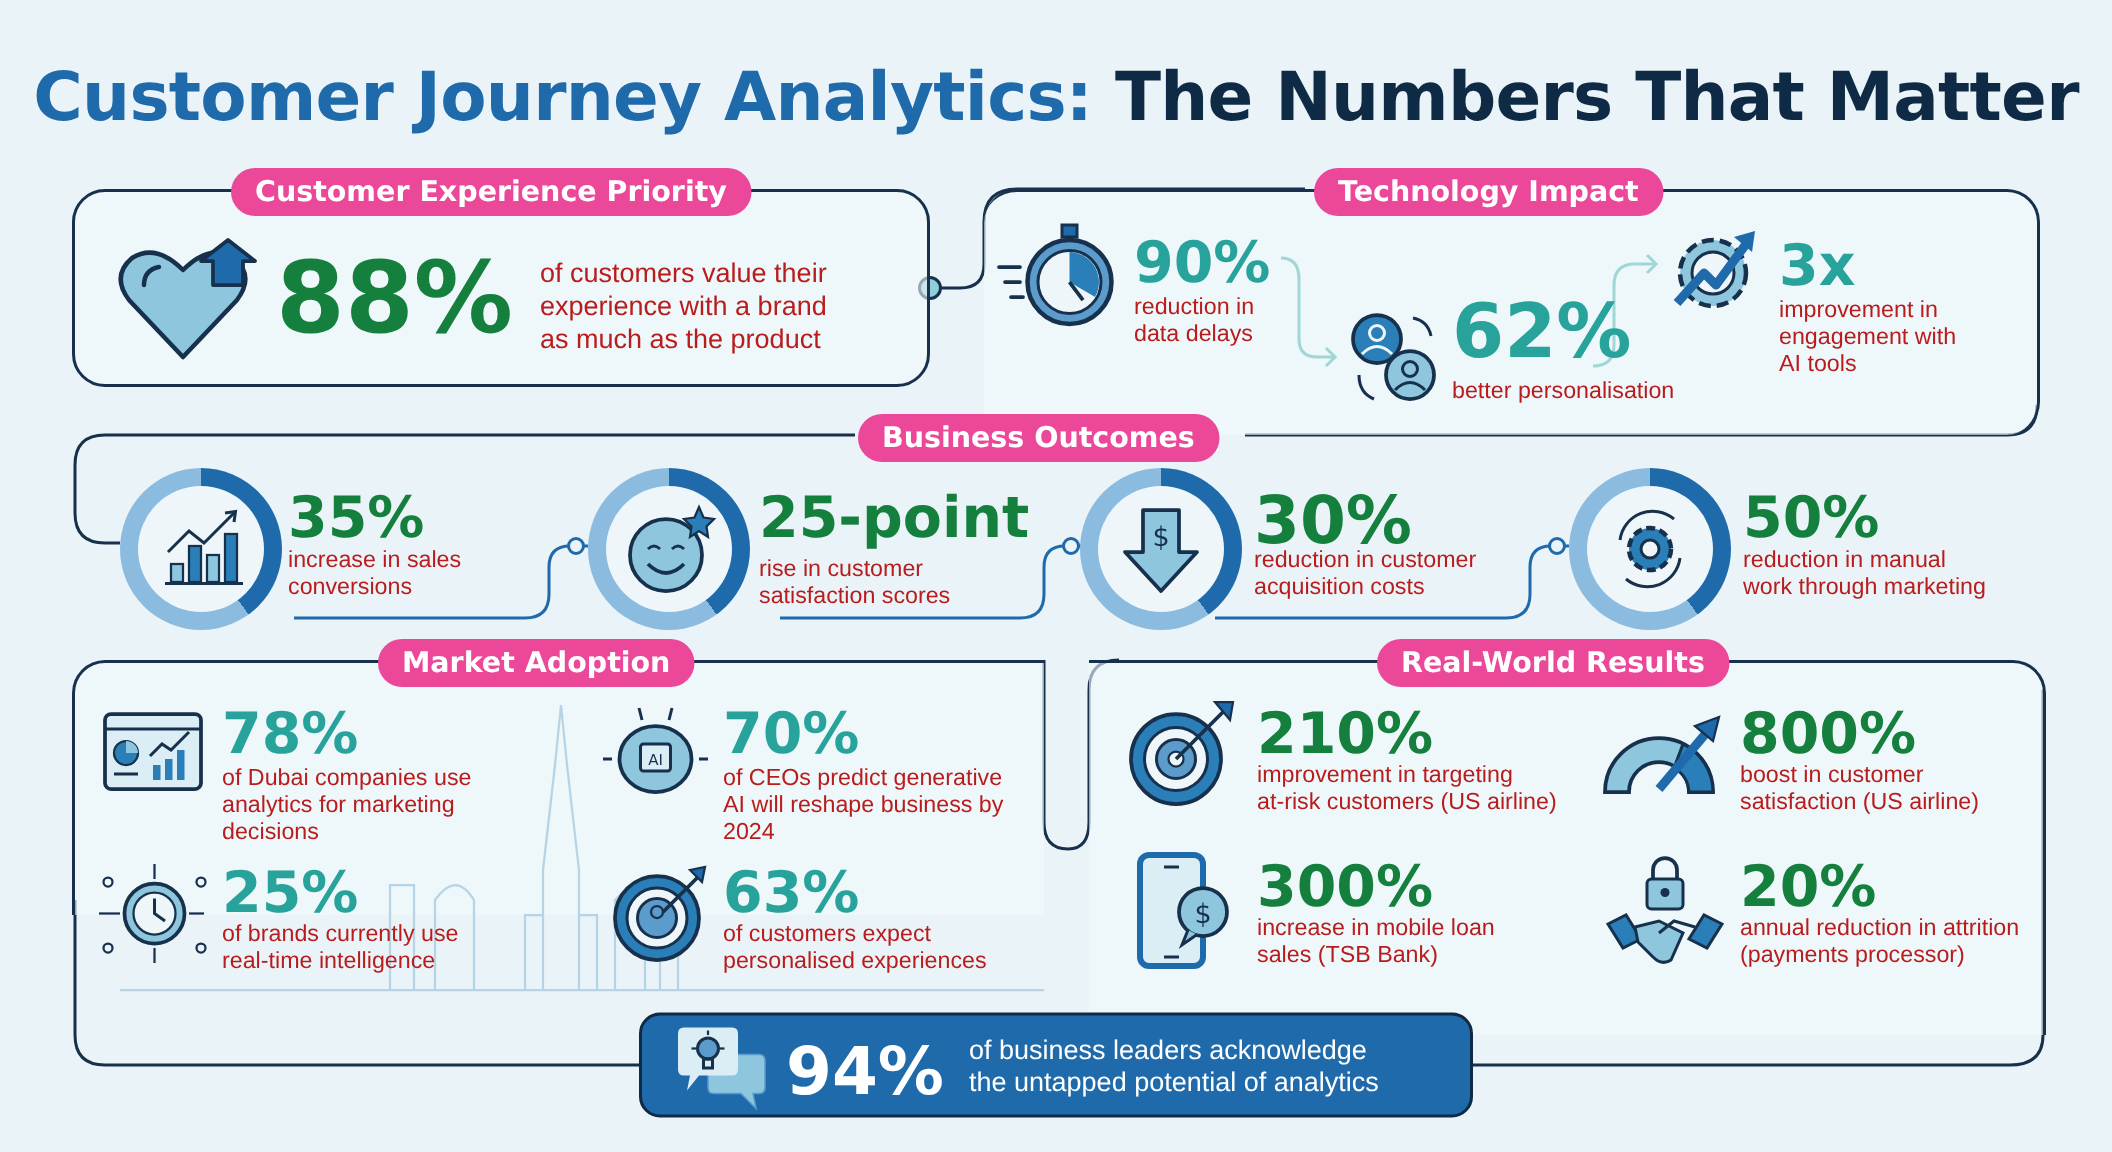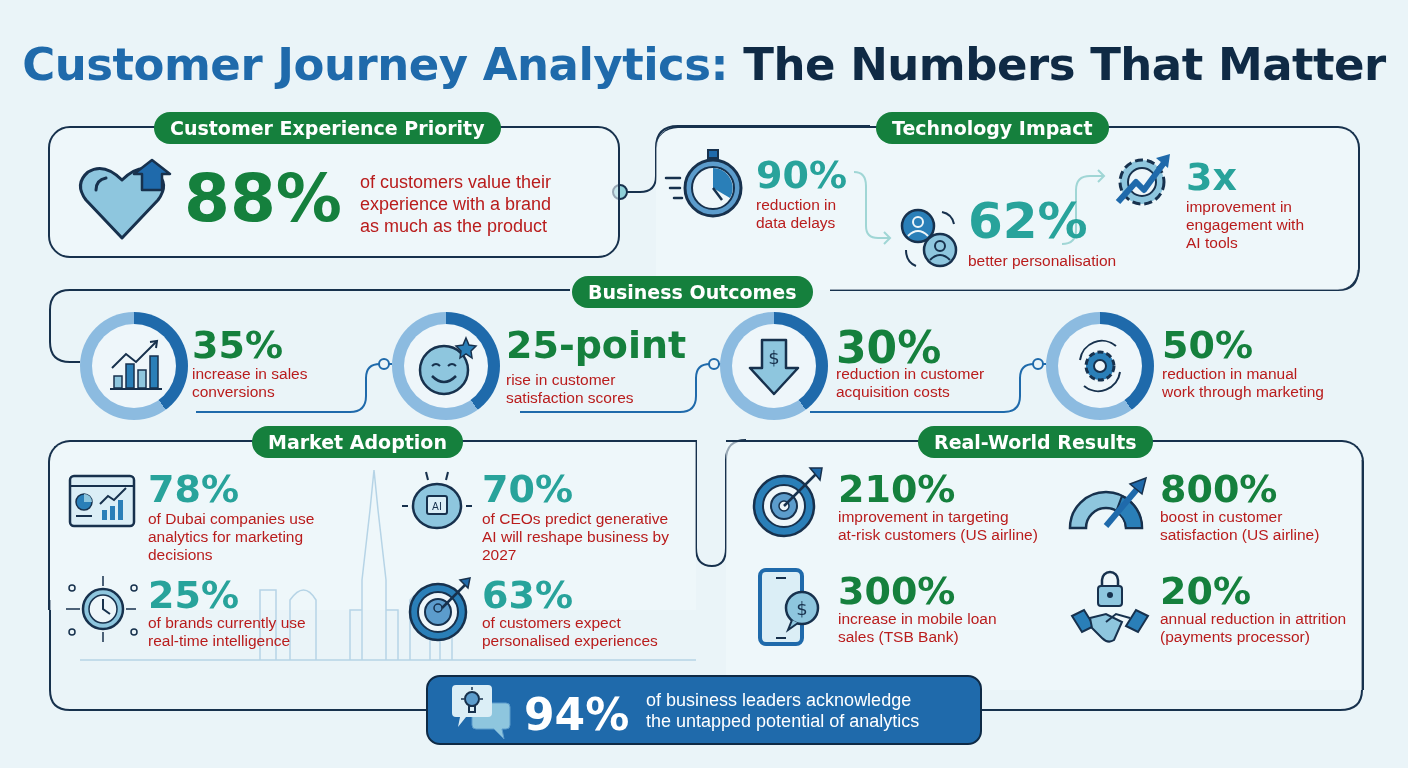--- a/index.html
+++ b/index.html
@@ -17,21 +17,21 @@
     font-weight: bold; font-size: 45px; letter-spacing: -0.5px;
   }
   .title .t1 { color: #1f6aab; }
   .title .t2 { color: #0f2a45; }
 
   .panel {
     position: absolute; border: 2px solid #17314d; border-radius: 22px;
     background: rgba(240,248,251,0.6);
   }
   .pill {
-    position: absolute; background: #15803d; color: #fff;
+    position: absolute; background: #ec4899; color: #fff;
     font-family: "DejaVu Sans", sans-serif; font-weight: bold;
     font-size: 19px; border-radius: 16px; padding: 4px 16px;
     white-space: nowrap; line-height: 24px;
   }
   .big {
     position: absolute; font-family: "DejaVu Sans", sans-serif;
     font-weight: bold; line-height: 1;
   }
   .desc {
     position: absolute; font-size: 15.5px; line-height: 18px; color: #b91c1c;
@@ -253,21 +253,21 @@
       <line x1="2" y1="36" x2="8" y2="36"></line>
       <line x1="66" y1="36" x2="72" y2="36"></line>
       <line x1="26" y1="2" x2="28" y2="10"></line>
       <line x1="48" y1="2" x2="46" y2="10"></line>
     </g>
 </svg>
 <div class="big teal" style="left:482px;top:470px;font-size:38px;">70%</div>
 <div class="desc" style="left:482px;top:510px;">
   <div>of CEOs predict generative</div>
   <div>AI will reshape business by</div>
-  <div>2027</div>
+  <div>2024</div>
 </div>
 
 <svg class="icon" style="left:66px;top:574px;" width="74" height="70" viewBox="0 0 74 70">
   <circle cx="37" cy="35" r="20" fill="#8ec6de" stroke="#17314d" stroke-width="2.5"></circle>
   <circle cx="37" cy="35" r="14" fill="#eef6fa" stroke="#17314d" stroke-width="1.5"></circle>
   <path d="M37 25 V35 L44 40" fill="none" stroke="#17314d" stroke-width="2"></path>
   <g stroke="#17314d" stroke-width="1.5" fill="none">
     <circle cx="6" cy="14" r="3"></circle>
       <circle cx="68" cy="14" r="3"></circle>
       <circle cx="6" cy="58" r="3"></circle>

